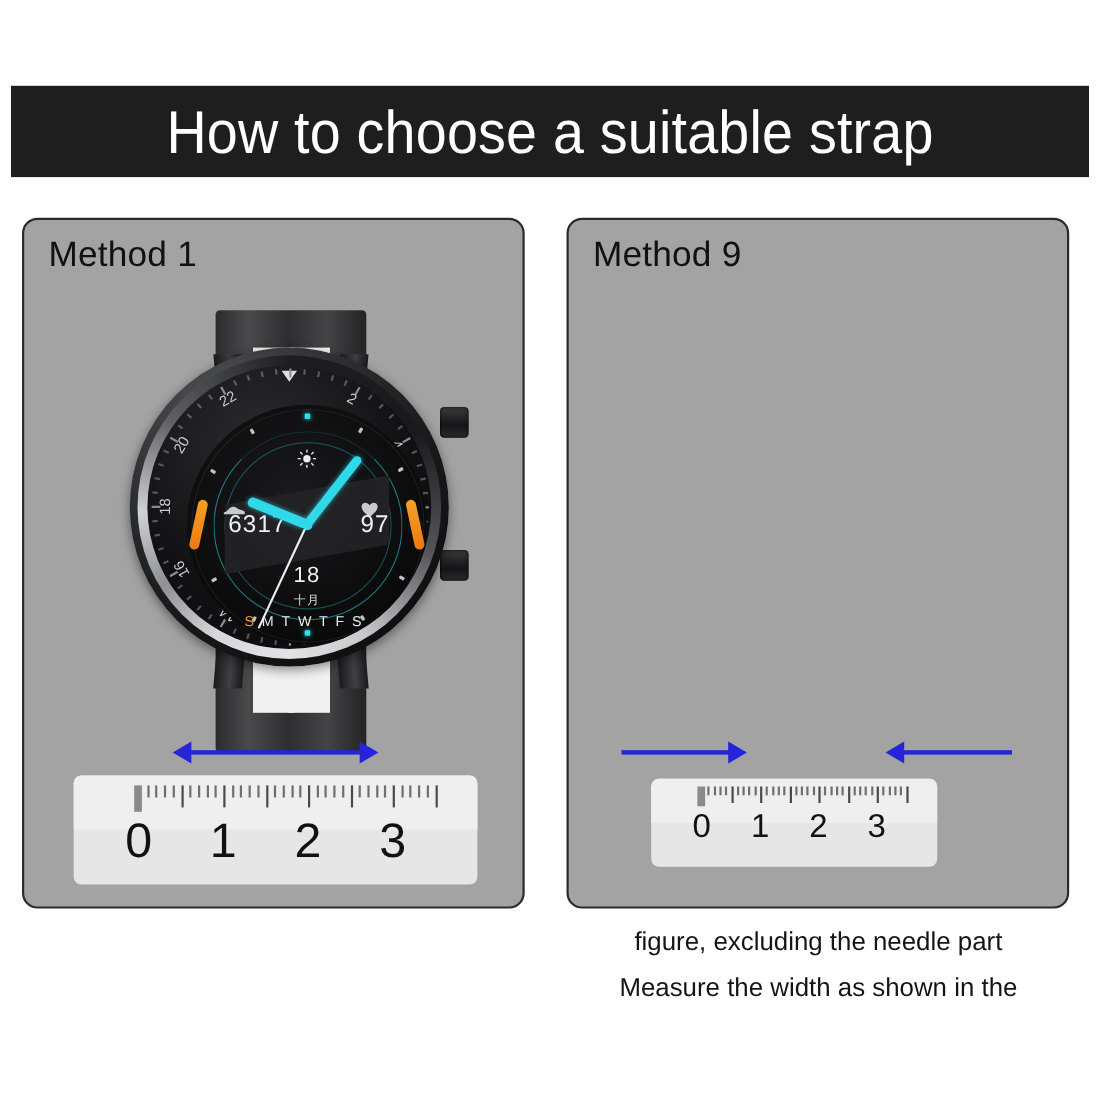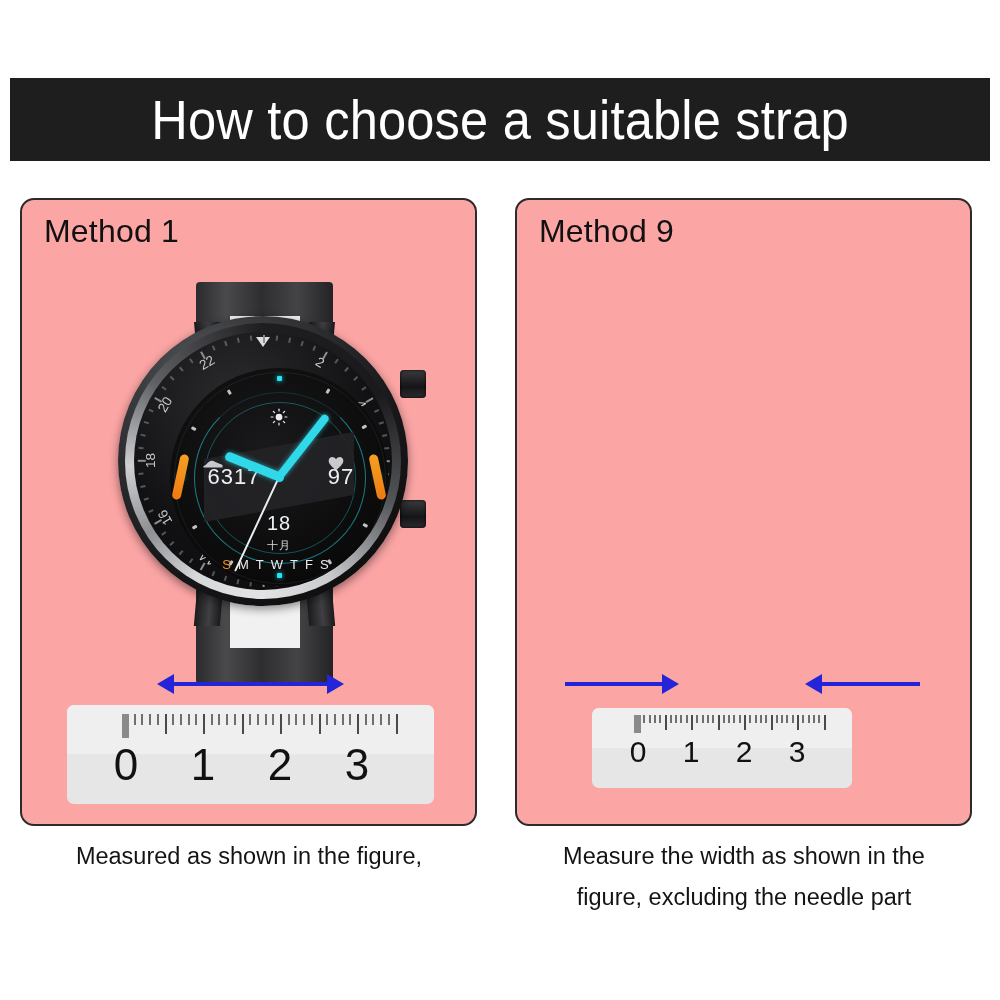--- a/index.html
+++ b/index.html
@@ -36,21 +36,21 @@
     transform: scaleX(0.92);
     white-space: nowrap;
     font-family: "Liberation Sans", sans-serif;
   }
 
   
   .panel {
     position: absolute;
     top: 198px;
     height: 628px;
-    background: #fca5a5;
+    background: #a3a3a3;
     border: 2px solid #2b2b2b;
     border-radius: 14px;
     box-sizing: border-box;
     overflow: hidden;
   }
   #panel-1 { left: 20px;  width: 457px; }
   #panel-2 { left: 515px; width: 457px; }
 
   .panel-title {
     position: absolute;
@@ -721,18 +721,17 @@
     <div id="ruler-2-nums">
         <div class="ruler-num" style="left: 26px; top: 27px; width: 40px; font-size: 30px;">0</div>
         <div class="ruler-num" style="left: 79px; top: 27px; width: 40px; font-size: 30px;">1</div>
         <div class="ruler-num" style="left: 132px; top: 27px; width: 40px; font-size: 30px;">2</div>
         <div class="ruler-num" style="left: 185px; top: 27px; width: 40px; font-size: 30px;">3</div>
       </div>
   </div>
 </div>
 
 <div class="caption" id="caption-1">
-  <span class="caption-line">Measured as shown in the figure,</span>
 </div>
 <div class="caption" id="caption-2">
+  <span class="caption-line">figure, excluding the needle part</span>
   <span class="caption-line">Measure the width as shown in the</span>
-  <span class="caption-line">figure, excluding the needle part</span>
 </div>
 
 </body></html>

